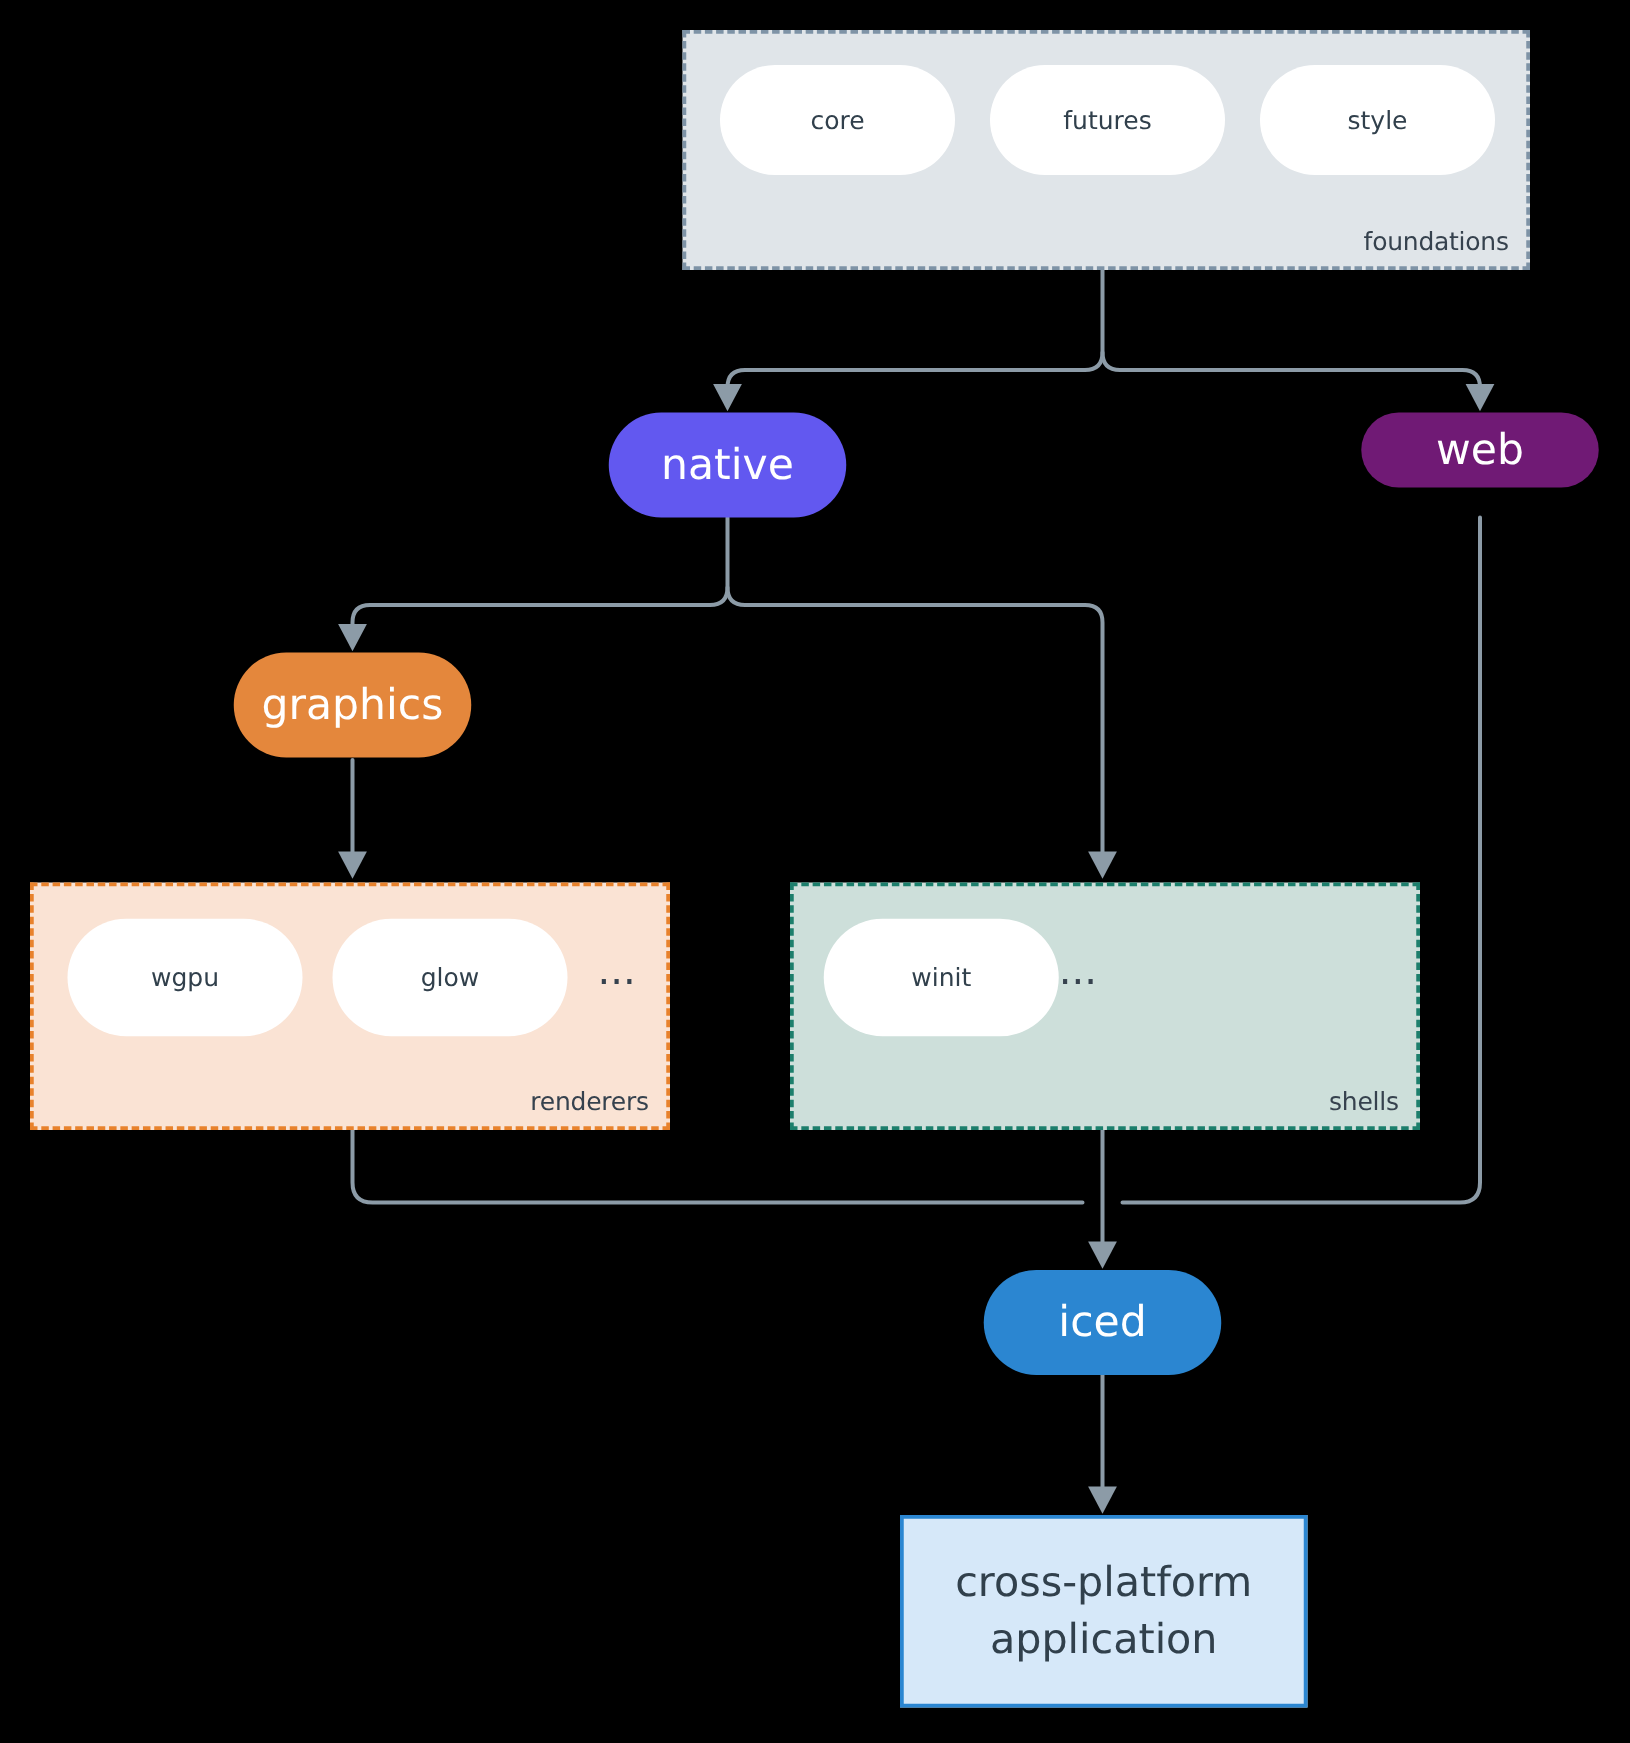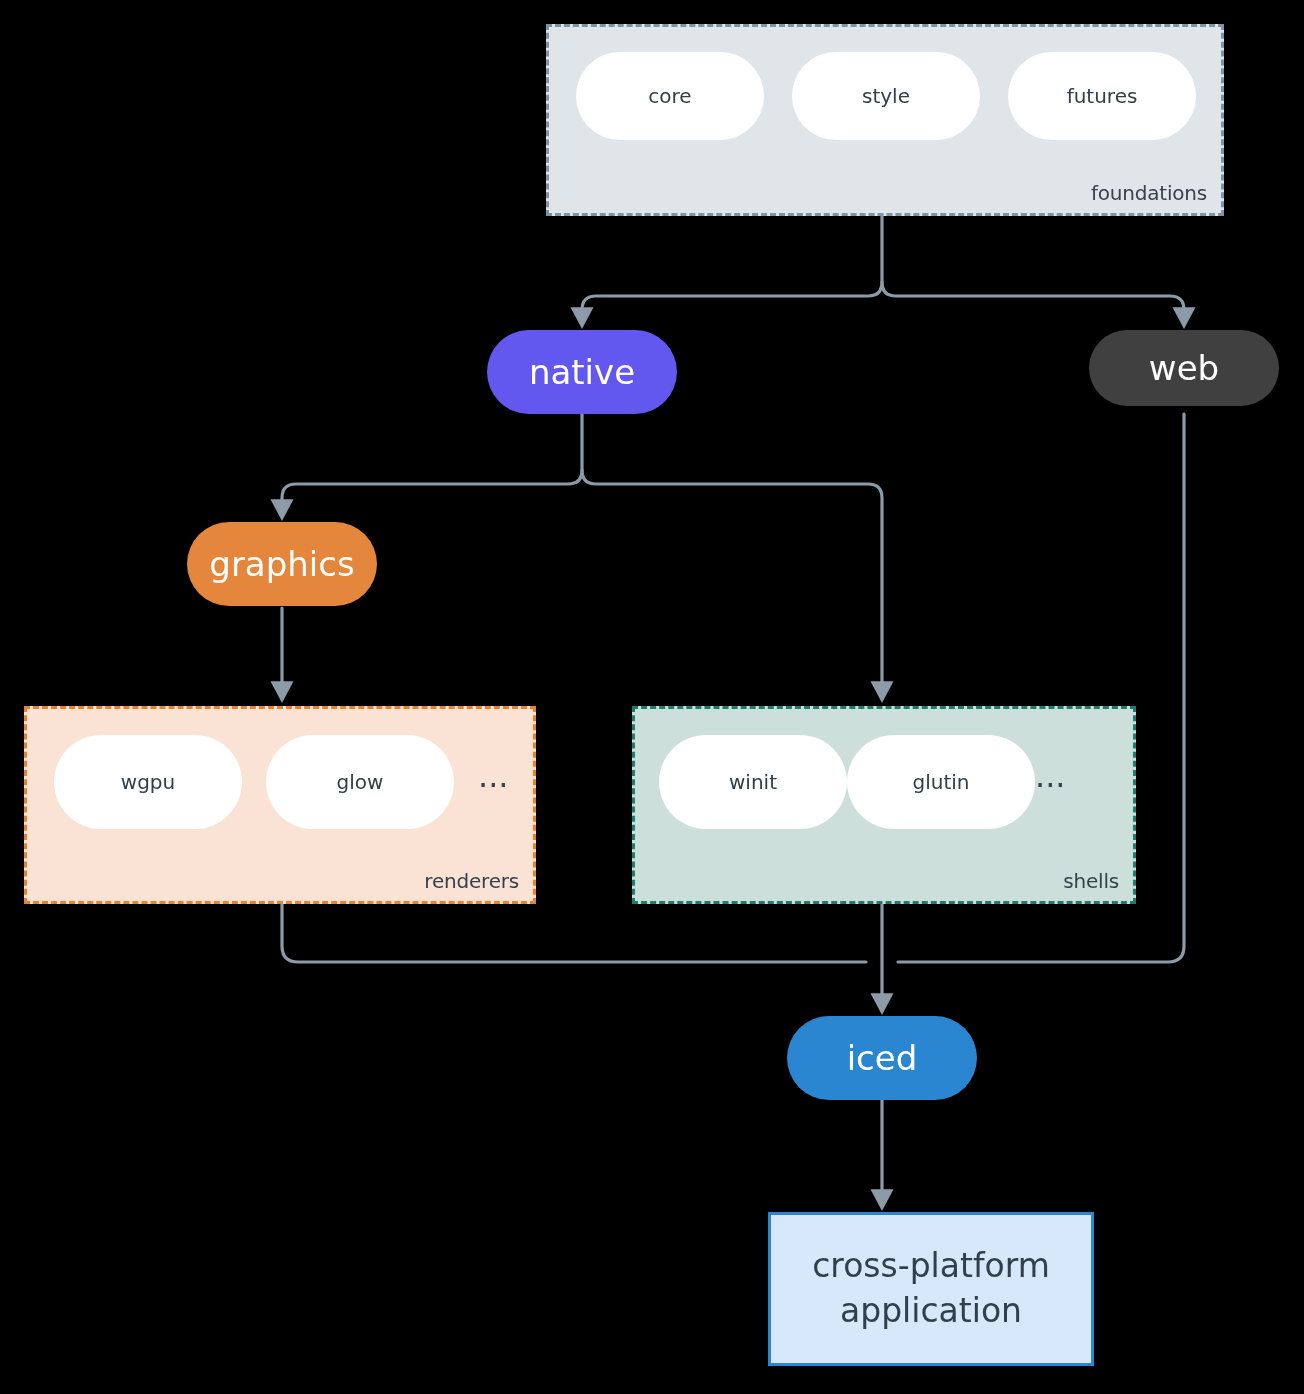--- a/index.html
+++ b/index.html
@@ -126,34 +126,34 @@
       <path d="M882,1100 L882,1204" marker-end="url(#arrow)"></path>
     </g>
   </svg>
 
   <div class="group" style="left:546px; top:24px; width:678px; height:192px; background:#e0e5e9; border-color:#7e93a6;">
     <div class="group-row" style="left:27px; top:25px; gap:28px;">
       <div class="chip" style="width:188px; height:88px;">
         <span>core</span>
       </div>
       <div class="chip" style="width:188px; height:88px;">
-        <span>style</span>
+        <span>futures</span>
       </div>
       <div class="chip" style="width:188px; height:88px;">
-        <span>futures</span>
+        <span>style</span>
       </div>
     </div>
     <div class="group-label">foundations</div>
   </div>
 
   <div class="node" style="left:487px; top:330px; width:190px; height:84px; background:#6258f0;">
     <span>native</span>
   </div>
 
-  <div class="node" style="left:1089px; top:330px; width:190px; height:76px; background:#404040;">
+  <div class="node" style="left:1089px; top:330px; width:190px; height:60px; background:#701a75;">
     <span>web</span>
   </div>
 
   <div class="node" style="left:187px; top:522px; width:190px; height:84px; background:#e4873c;">
     <span>graphics</span>
   </div>
 
   <div class="group" style="left:24px; top:706px; width:512px; height:198px; background:#fae3d4; border-color:#e8822c;">
     <div class="group-row" style="left:27px; top:26px; gap:24px;">
       <div class="chip" style="width:188px; height:94px;">
@@ -165,30 +165,27 @@
       <div class="ellipsis">...</div>
     </div>
     <div class="group-label">renderers</div>
   </div>
 
   <div class="group" style="left:632px; top:706px; width:504px; height:198px; background:#cddfda; border-color:#1c7f6c;">
     <div class="group-row" style="left:24px; top:26px; ">
       <div class="chip" style="width:188px; height:94px;">
         <span>winit</span>
       </div>
-      <div class="chip" style="width:188px; height:94px;">
-        <span>glutin</span>
-      </div>
       <div class="ellipsis">...</div>
     </div>
     <div class="group-label">shells</div>
   </div>
 
   <div class="node" style="left:787px; top:1016px; width:190px; height:84px; background:#2b86d1;">
     <span>iced</span>
   </div>
 
-  <div class="rect-node" style="left:720px; top:1212px; width:326px; height:154px; background:#d6e8f9; border-color:#2b86d1; color:#31404c;margin-left:48px;">
+  <div class="rect-node" style="left:720px; top:1212px; width:326px; height:154px; background:#d6e8f9; border-color:#2b86d1; color:#31404c;">
     <span>cross-platform</span>
     <span>application</span>
   </div>
 
 </div>
 
 </body></html>

